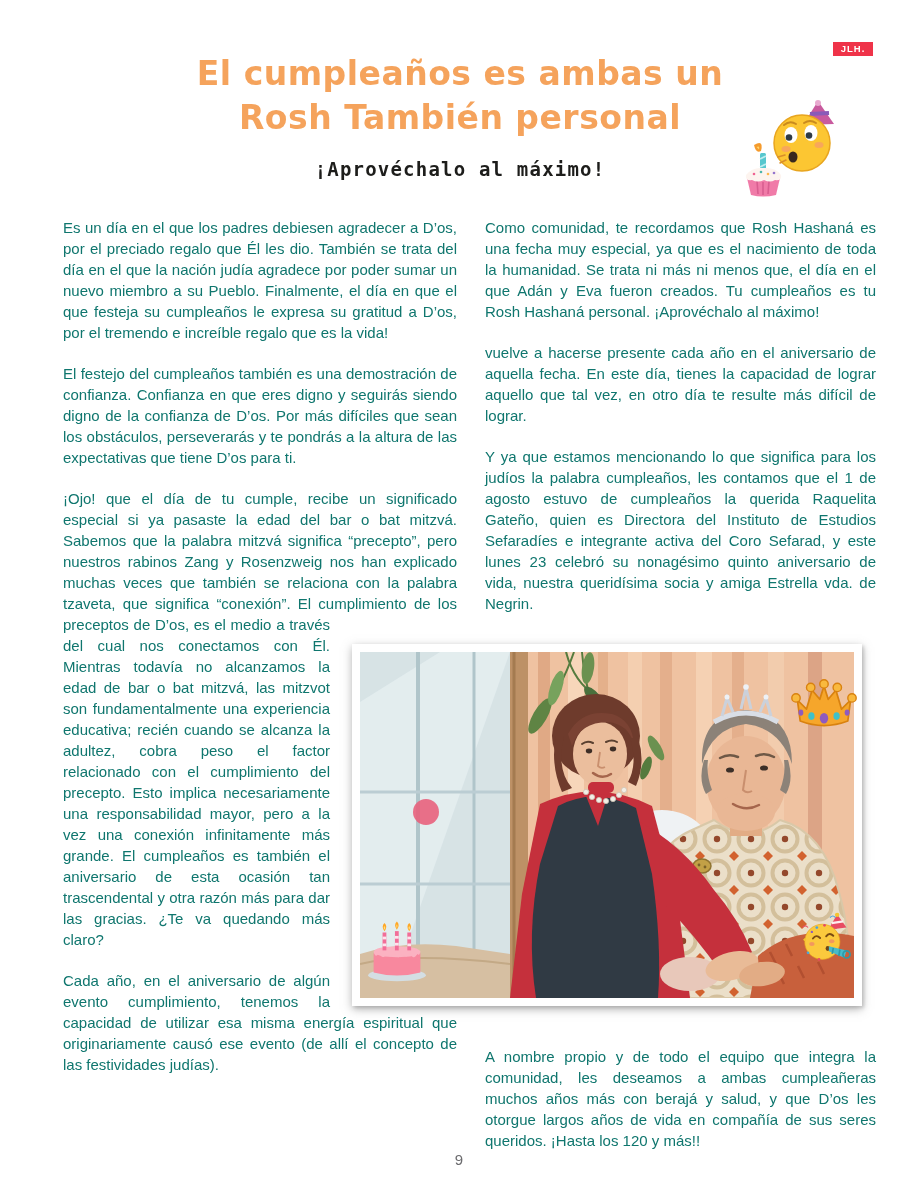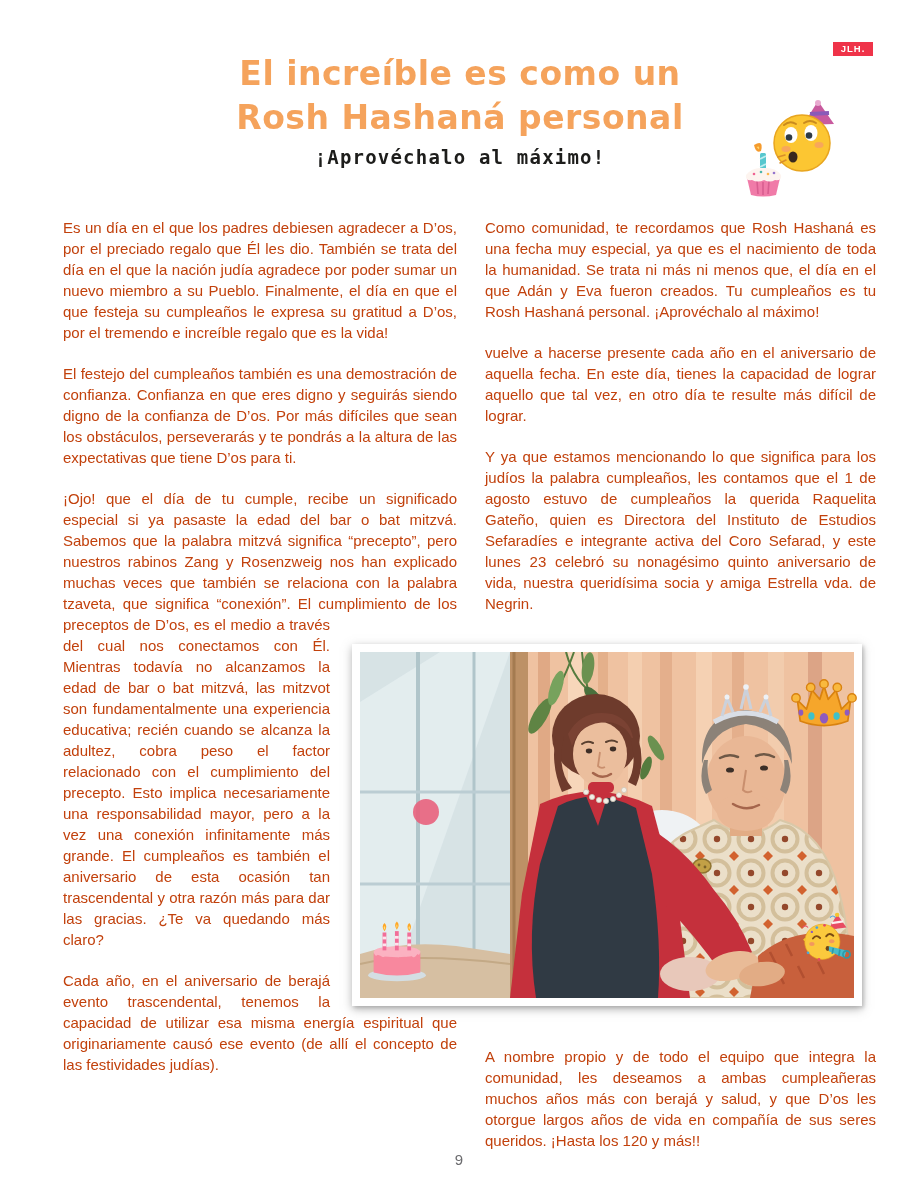--- a/index.html
+++ b/index.html
@@ -14,27 +14,27 @@
     background:#EF3349;color:#ffffff;
     font-family:"Liberation Sans",sans-serif;font-weight:bold;
     font-size:9.5px;line-height:14px;text-align:center;letter-spacing:1px;
   }
   .header{position:absolute;left:20px;top:52px;width:880px;text-align:center;}
   .title{
     color:#F5A35C;font-weight:bold;font-size:33px;line-height:44px;
     letter-spacing:0.5px;font-family:"DejaVu Sans","Liberation Sans",sans-serif;
   }
   .subtitle{
-    margin-top:6px;color:#1D1D1B;font-weight:bold;
+    margin-top:18px;color:#1D1D1B;font-weight:bold;
     font-family:"DejaVu Sans Mono","Liberation Mono",monospace;
     font-size:19px;letter-spacing:1.2px;
   }
   
   .col{
-    position:absolute;color:#c2410c;font-size:15px;line-height:21px;
+    position:absolute;color:#0f766e;font-size:15px;line-height:21px;
     text-align:justify;
   }
   .col p{margin:0 0 20px 0;}
   .col-left{left:63px;top:217px;width:394px;}
   .col-right-top{left:485px;top:217px;width:391px;}
   .col-right-bottom{left:485px;top:1046px;width:391px;}
   .wrap-spacer{float:right;width:117px;height:392px;margin-left:10px;}
   
   .photo{
     position:absolute;left:352px;top:644px;width:494px;height:346px;
@@ -55,22 +55,22 @@
 </style>
 </head>
 <body>
 
 <div class="page">
 
   <div class="logo-badge">JLH.</div>
 
   <div class="header">
     <div class="title">
-      <div>El increíble es como un</div>
-      <div>Rosh Hashaná personal</div>
+      <div>El cumpleaños es ambas un</div>
+      <div>Rosh También personal</div>
     </div>
     <div class="subtitle">¡Aprovéchalo al máximo!</div>
   </div>
 
   <div class="emoji emoji-blow">
     <svg viewBox="0 0 100 96">
 
       <path d="M14,44 Q24,38 21,50 Q16,53 14,44 Z" fill="#F59B2D"></path>
       <path d="M16.5,46 Q20,44 19,48.5 Z" fill="#FFD76B"></path>
       <rect x="20" y="52" width="6" height="24" rx="1.5" fill="#57C7CE"></rect>
@@ -101,21 +101,21 @@
       <ellipse cx="79" cy="44" rx="4.5" ry="3" fill="#F7A163" opacity="0.85"></ellipse>
       <ellipse cx="53" cy="56" rx="4.5" ry="5.5" fill="#39281E"></ellipse>
       <path d="M45,54 l-7,2 M46,59 l-6,3" stroke="#D98E2B" stroke-width="1.6" stroke-linecap="round"></path>
     </svg>
   </div>
 
   <div class="col col-left">
     <p>Es un día en el que los padres debiesen agradecer a D’os, por el preciado regalo que Él les dio.  También se trata del día en el que la nación judía agradece por poder sumar un nuevo miembro a su Pueblo.  Finalmente, el día en que el que festeja su cumpleaños le expresa su gratitud a D’os, por el tremendo e increíble regalo que es  la vida!</p>
     <p>El festejo del cumpleaños también es una demostración de confianza. Confianza en que eres digno y seguirás siendo digno de la confianza de D’os. Por más difíciles que sean los obstáculos, perseverarás y te pondrás a la altura de las expectativas que tiene D’os para ti.</p>
     <p><span>¡Ojo! que el día de tu cumple, recibe un significado especial si ya pasaste la edad del bar o bat mitzvá. Sabemos que la palabra mitzvá significa “precepto”, pero nuestros rabinos Zang y Rosenzweig nos han explicado muchas veces que también se relaciona con la palabra tzaveta, que significa “conexión”.  El cumplimiento de </span><span class="wrap-spacer" aria-hidden="true"></span><span>los preceptos de D’os, es el medio a través del cual nos conectamos con Él.  Mientras todavía no alcanzamos la edad de bar o bat mitzvá, las mitzvot son fundamentalmente una experiencia educativa; recién cuando se alcanza la adultez, cobra peso el factor relacionado con el cumplimiento del precepto.  Esto implica necesariamente una responsabilidad mayor, pero a la vez una conexión infinitamente más grande.   El cumpleaños es también el aniversario de esta ocasión tan trascendental y otra razón más para dar las gracias. ¿Te va quedando más claro?</span></p>
-    <p>Cada año, en el aniversario de berajá evento trascendental, tenemos la capacidad de utilizar esa misma energía espiritual que originariamente causó ese evento (de allí el concepto de las festividades judías).</p>
+    <p>Cada año, en el aniversario de algún evento cumplimiento, tenemos la capacidad de utilizar esa misma energía espiritual que originariamente causó ese evento (de allí el concepto de las festividades judías).</p>
   </div>
 
   <div class="col col-right-top">
     <p>Como comunidad, te recordamos que Rosh Hashaná es una fecha muy especial, ya que es el nacimiento de toda la humanidad.  Se trata ni más ni menos que, el día en el que Adán y Eva fueron creados.  Tu cumpleaños es tu Rosh Hashaná personal.  ¡Aprovéchalo al máximo!</p>
     <p>vuelve a hacerse presente cada año en el aniversario de aquella fecha.   En este día, tienes la capacidad de lograr aquello que tal vez, en otro día te resulte más difícil de lograr.</p>
     <p>Y ya que estamos mencionando lo que significa para los judíos la palabra cumpleaños, les contamos que el 1 de agosto estuvo de cumpleaños la querida Raquelita Gateño, quien es Directora del Instituto de Estudios Sefaradíes e integrante activa del Coro Sefarad, y este lunes 23 celebró su nonagésimo quinto aniversario de vida, nuestra queridísima socia y amiga Estrella vda. de Negrin.</p>
   </div>
 
   <div class="col col-right-bottom">
     <p>A nombre propio y de todo el equipo que integra la comunidad, les deseamos a ambas cumpleañeras muchos años más con berajá y salud, y que D’os les otorgue largos años de vida en compañía de sus seres queridos. ¡Hasta los 120 y más!!</p>

